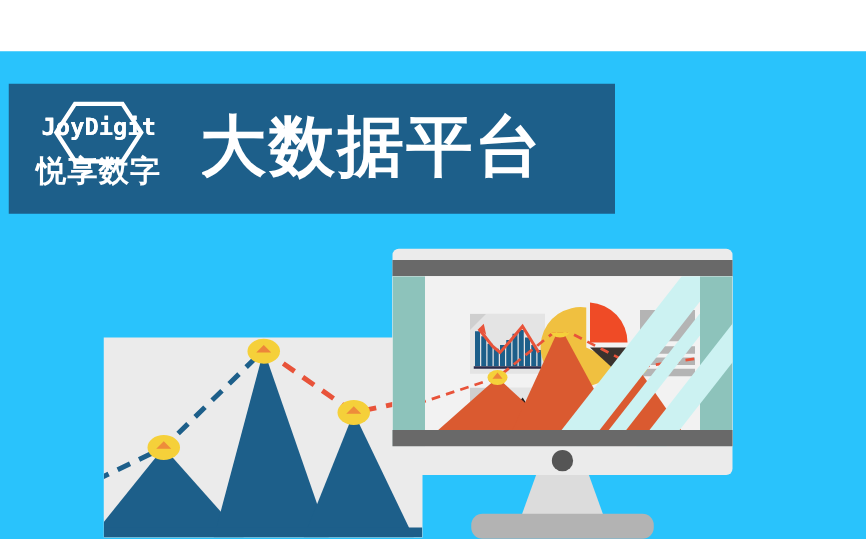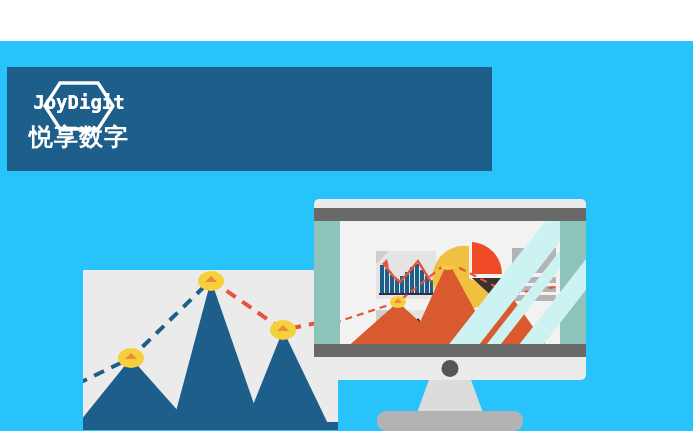--- a/index.html
+++ b/index.html
@@ -264,20 +264,21 @@
   <div id="header-banner">
 
     <div id="logo-block">
       <svg id="logo-hex" viewBox="0 0 74 52">
         <polygon points="18,3 56,3 71,26 56,49 18,49 3,26" fill="none" stroke="#ffffff" stroke-width="3.4"></polygon>
       </svg>
       <div id="logo-wordmark">JoyDigit</div>
       <div id="logo-sub">悦享数字</div>
     </div>
 
+    <div id="banner-title">大数据平台</div>
   </div>
 
   <div id="left-chart-panel">
     <svg id="left-chart-svg" width="255" height="160" viewBox="0 0 255 160">
 
       <polygon points="-10,160 48,88 112,160" fill="#1d5f8a"></polygon>
       <polygon points="88,160 128,10 180,160" fill="#1d5f8a"></polygon>
       <polygon points="160,160 200,60 248,160" fill="#1d5f8a"></polygon>
       <rect x="0" y="152" width="255" height="8" fill="#1d5f8a"></rect>
 

